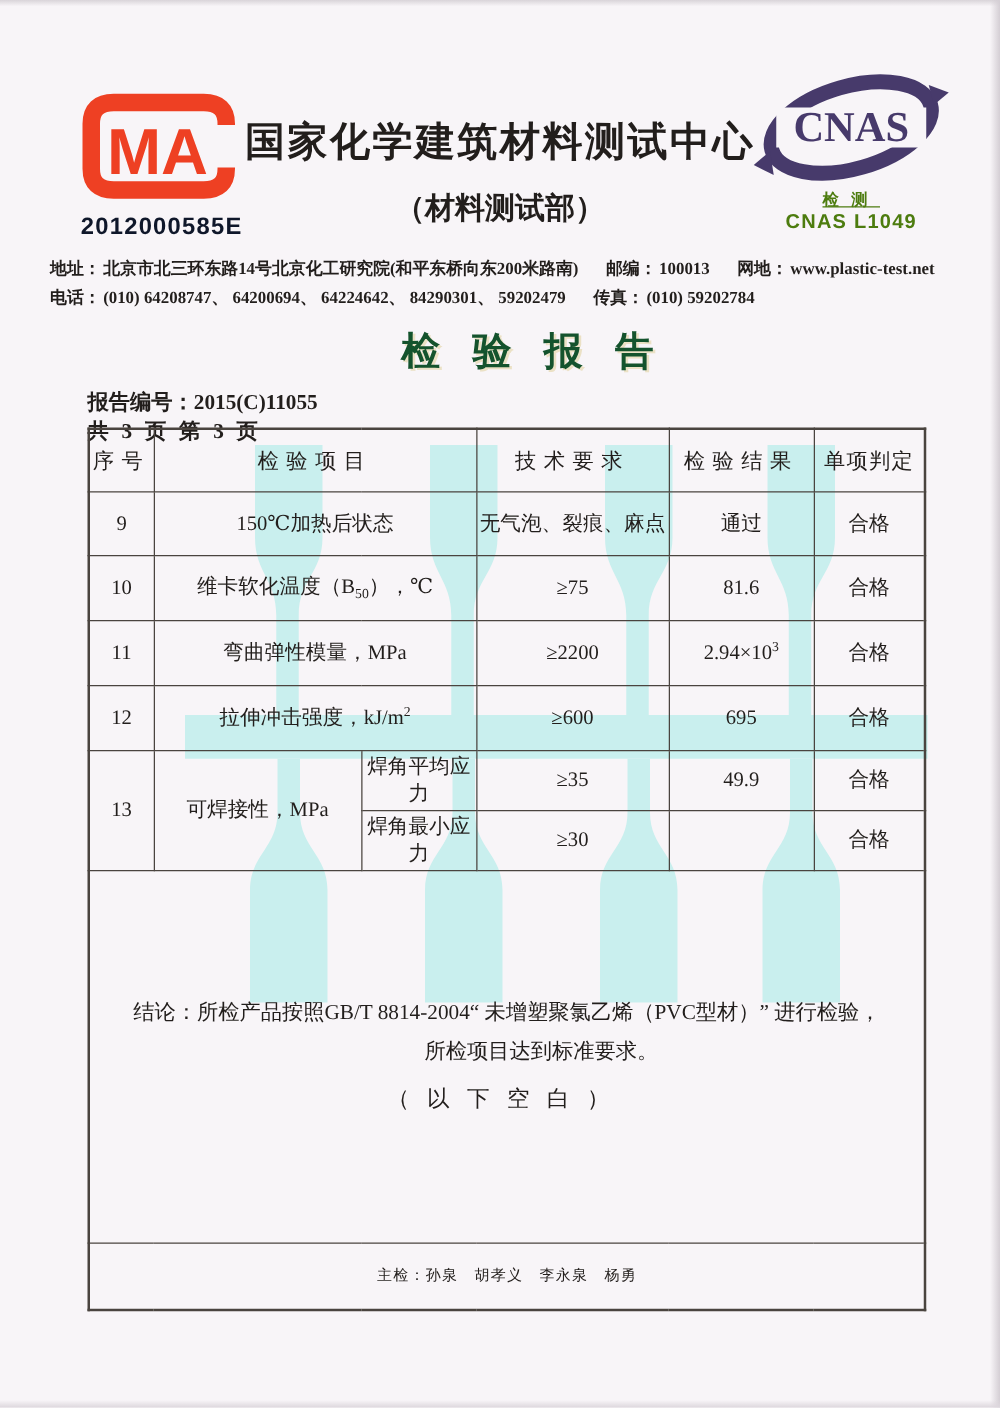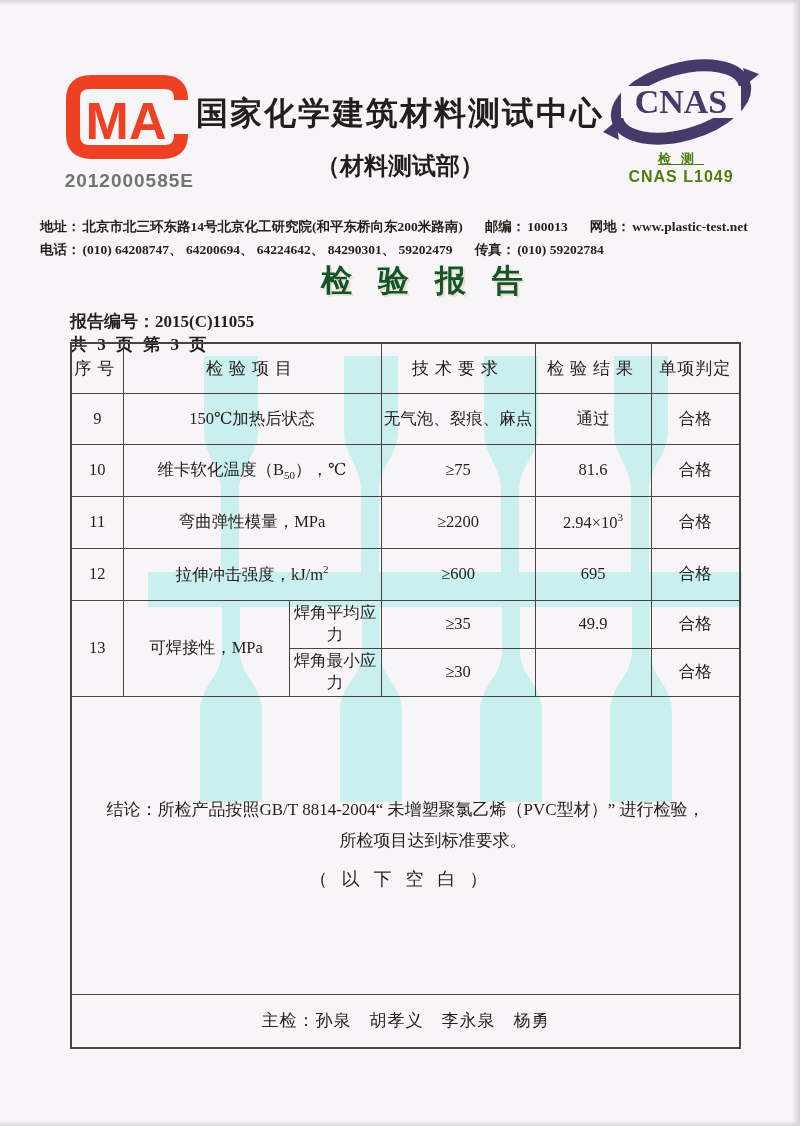--- a/index.html
+++ b/index.html
@@ -14,29 +14,29 @@
   
   .edge-top{position:absolute;top:0;left:0;width:100%;height:5px;background:linear-gradient(to bottom,#d9d4d9,rgba(217,212,217,0));}
   .edge-right{position:absolute;top:0;right:0;width:8px;height:100%;background:linear-gradient(to left,#d4ced4,rgba(212,206,212,0));}
   .edge-bottom{position:absolute;bottom:0;left:0;width:100%;height:6px;background:linear-gradient(to top,#ddd7dd,rgba(221,215,221,0));}
 
   .watermark{position:absolute;left:0;top:0;z-index:0;}
   .content{position:absolute;inset:0;z-index:1;}
 
   
   .cma{position:absolute;left:44px;top:72px;width:150px;text-align:right;}
-  .cma-no{margin-top:4px;color:#737373;font-family:"Liberation Sans","DejaVu Sans",sans-serif;font-weight:bold;font-size:19px;letter-spacing:1px;}
+  .cma-no{margin-top:4px;color:#0f172a;font-family:"Liberation Sans","DejaVu Sans",sans-serif;font-weight:bold;font-size:19px;letter-spacing:1px;}
   .org-title{position:absolute;left:120px;right:120px;top:92px;text-align:center;font-size:32px;font-weight:bold;letter-spacing:2px;white-space:nowrap;}
   .dept{position:absolute;left:120px;right:120px;top:150px;text-align:center;font-size:24px;font-weight:bold;}
   .cnas{position:absolute;left:596px;top:58px;width:170px;text-align:center;color:#4d7c0f;}
   .cnas-type{font-size:13px;font-weight:bold;letter-spacing:10px;margin-top:-4px;text-decoration:underline;}
   .cnas-cert{font-size:16px;font-weight:bold;font-family:"Liberation Sans","DejaVu Sans",sans-serif;letter-spacing:1px;}
 
   
-  .contact{position:absolute;left:40px;right:48px;top:203px;font-size:13.5px;font-weight:bold;line-height:23px;margin-top:12px;}
+  .contact{position:absolute;left:40px;right:48px;top:203px;font-size:13.5px;font-weight:bold;line-height:23px;}
   .contact .lbl{margin-right:2px;}
   .contact .gap{display:inline-block;width:22px;}
 
   
   .report-title{position:absolute;left:0;right:0;top:260px;text-align:center;font-size:31px;font-weight:bold;letter-spacing:26px;text-indent:26px;color:#14532d;text-shadow:2px 2px 0 rgba(205,180,80,0.30);margin-left:44px;}
   .report-meta{position:absolute;left:70px;width:669px;top:310px;display:flex;justify-content:space-between;font-size:17px;font-weight:bold;flex-direction:column;}
   .report-meta .pages{letter-spacing:3px;}
 
   
   table.results{
@@ -53,21 +53,21 @@
   th.hdr{letter-spacing:6px;font-size:17px;}
   th.hdr-last{letter-spacing:1px;font-size:17px;}
   td.item{text-align:left;padding-left:9px;}
   sub.small{font-size:11px;}
   sup.small{font-size:11px;}
   td.concl{
     text-align:left;vertical-align:top;padding:12px 10px 0 8px;line-height:1.85;font-size:17px;
   }
   .concl-line2{margin-left:55px;}
   .blank-note{text-align:center;letter-spacing:14px;margin-top:6px;font-size:18px;}
-  td.signoff{text-align:left;padding-left:8px;font-size:17px;letter-spacing:1px;}
+  td.signoff{text-align:left;padding-left:8px;font-size:12px;letter-spacing:1px;}
 </style>
 </head>
 <body>
 
 <div class="page">
 
   <svg class="watermark" width="800" height="1126" viewBox="0 0 800 1126" aria-hidden="true">
     <g fill="#c9efee">
       <rect x="148" y="572" width="594" height="35"></rect>
 

